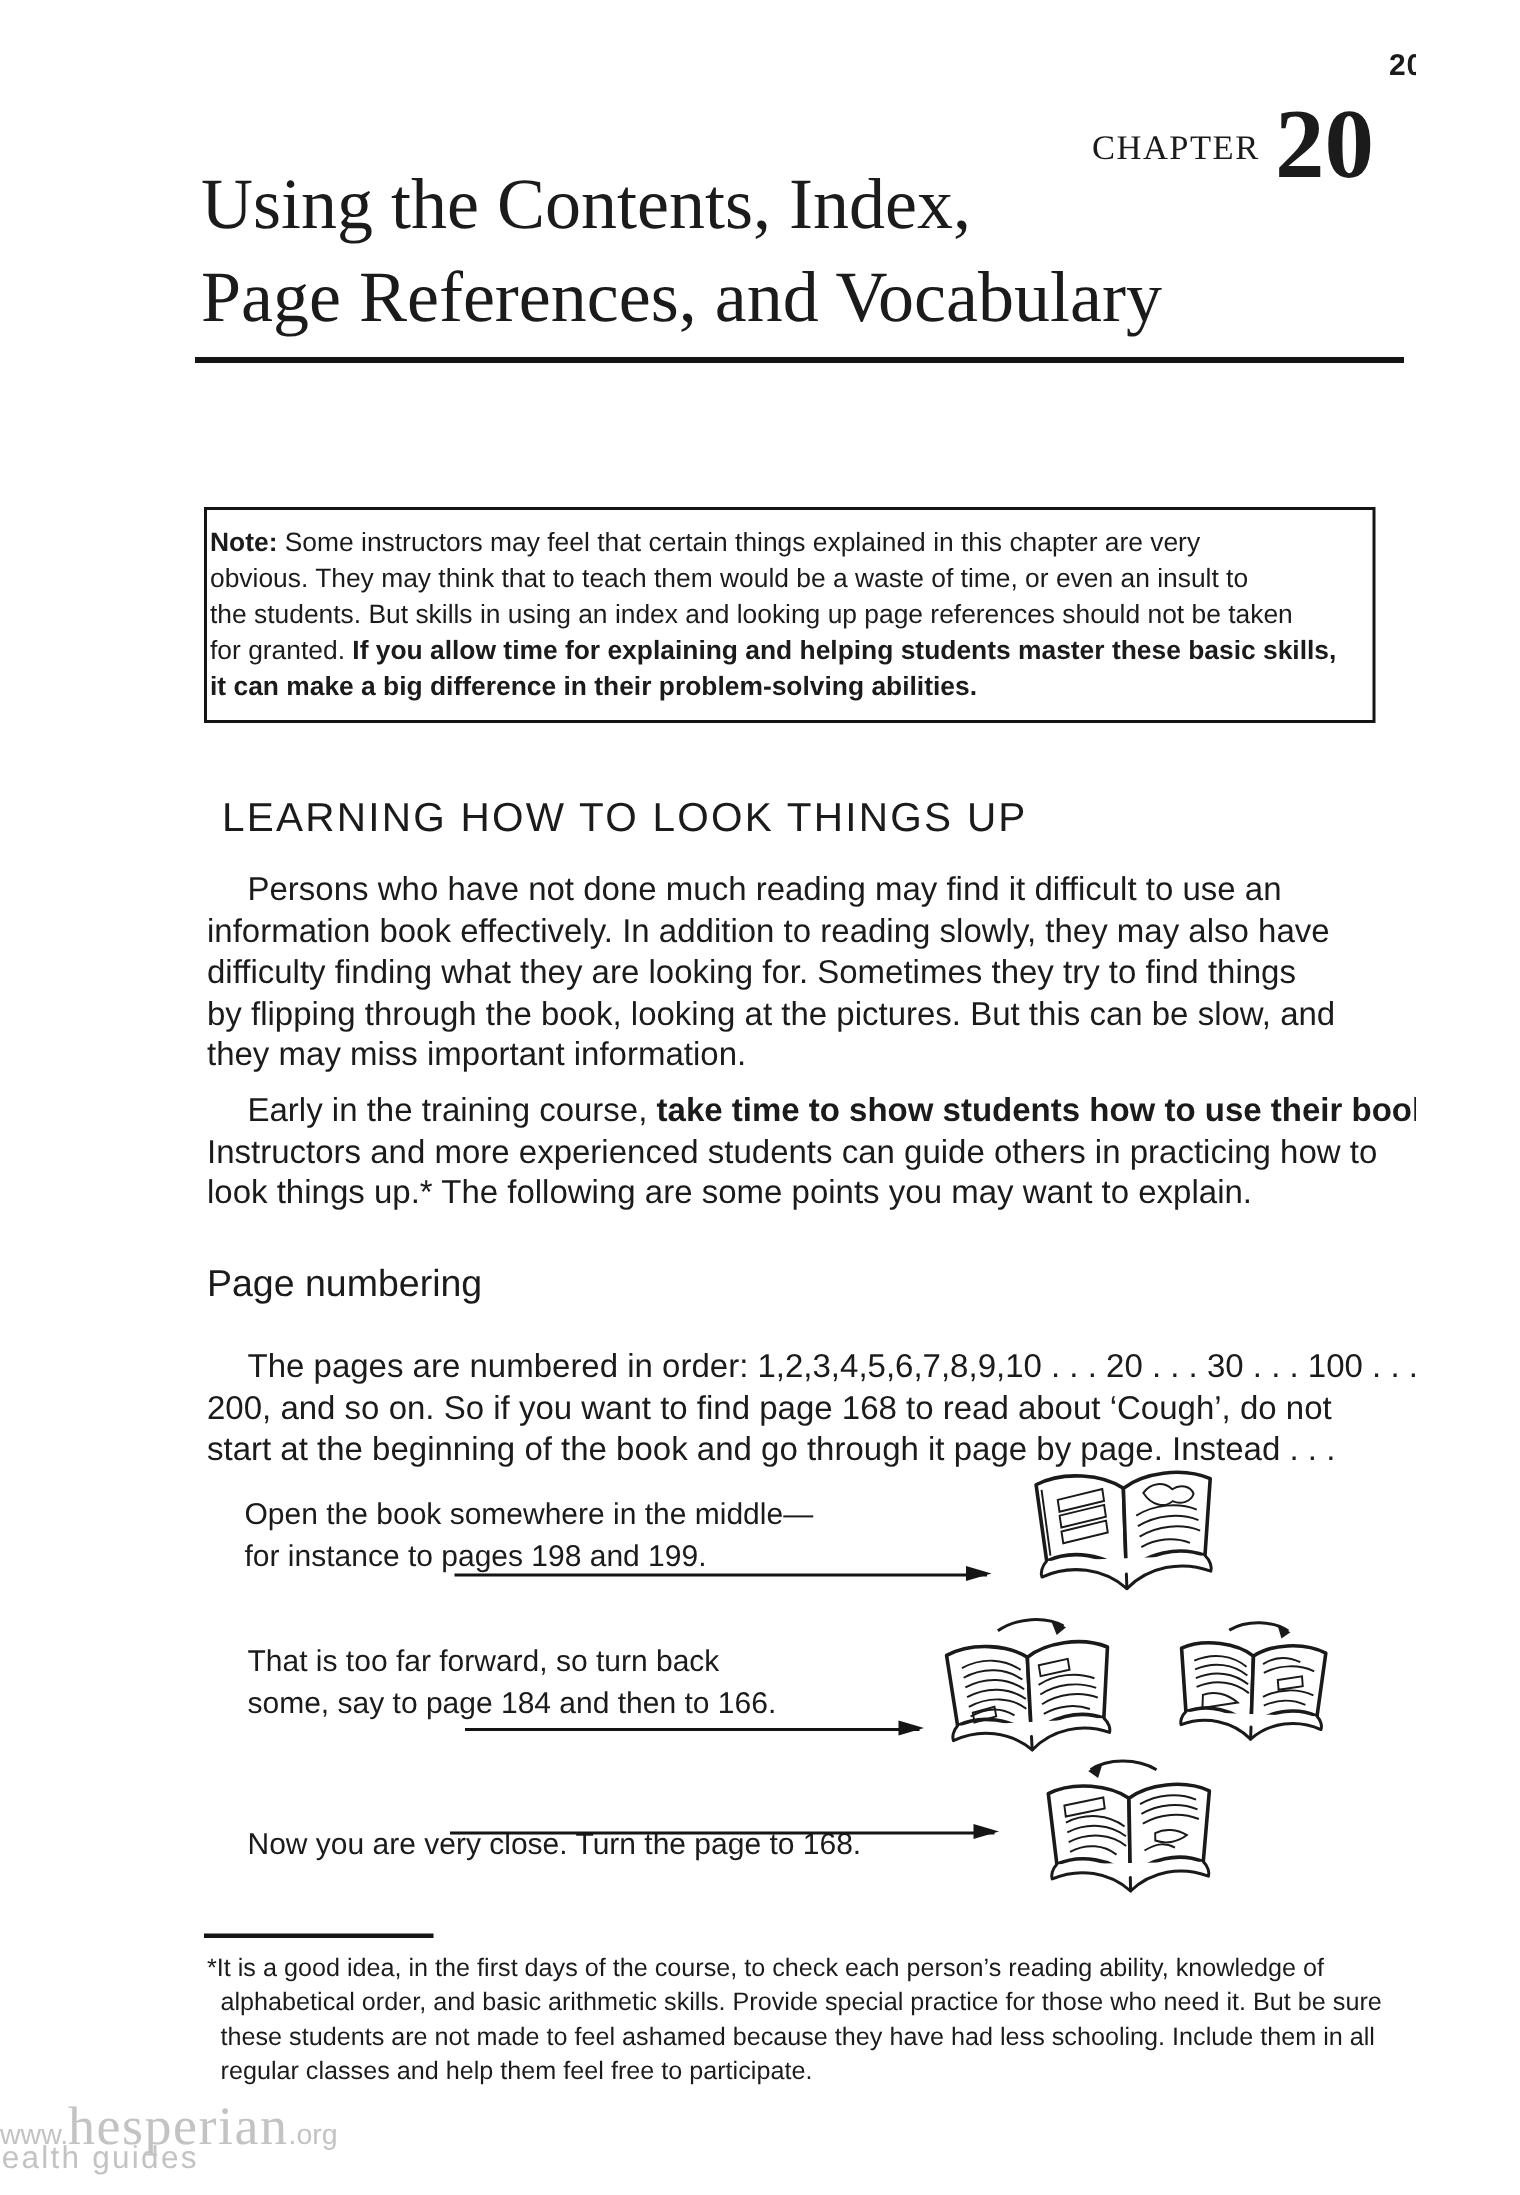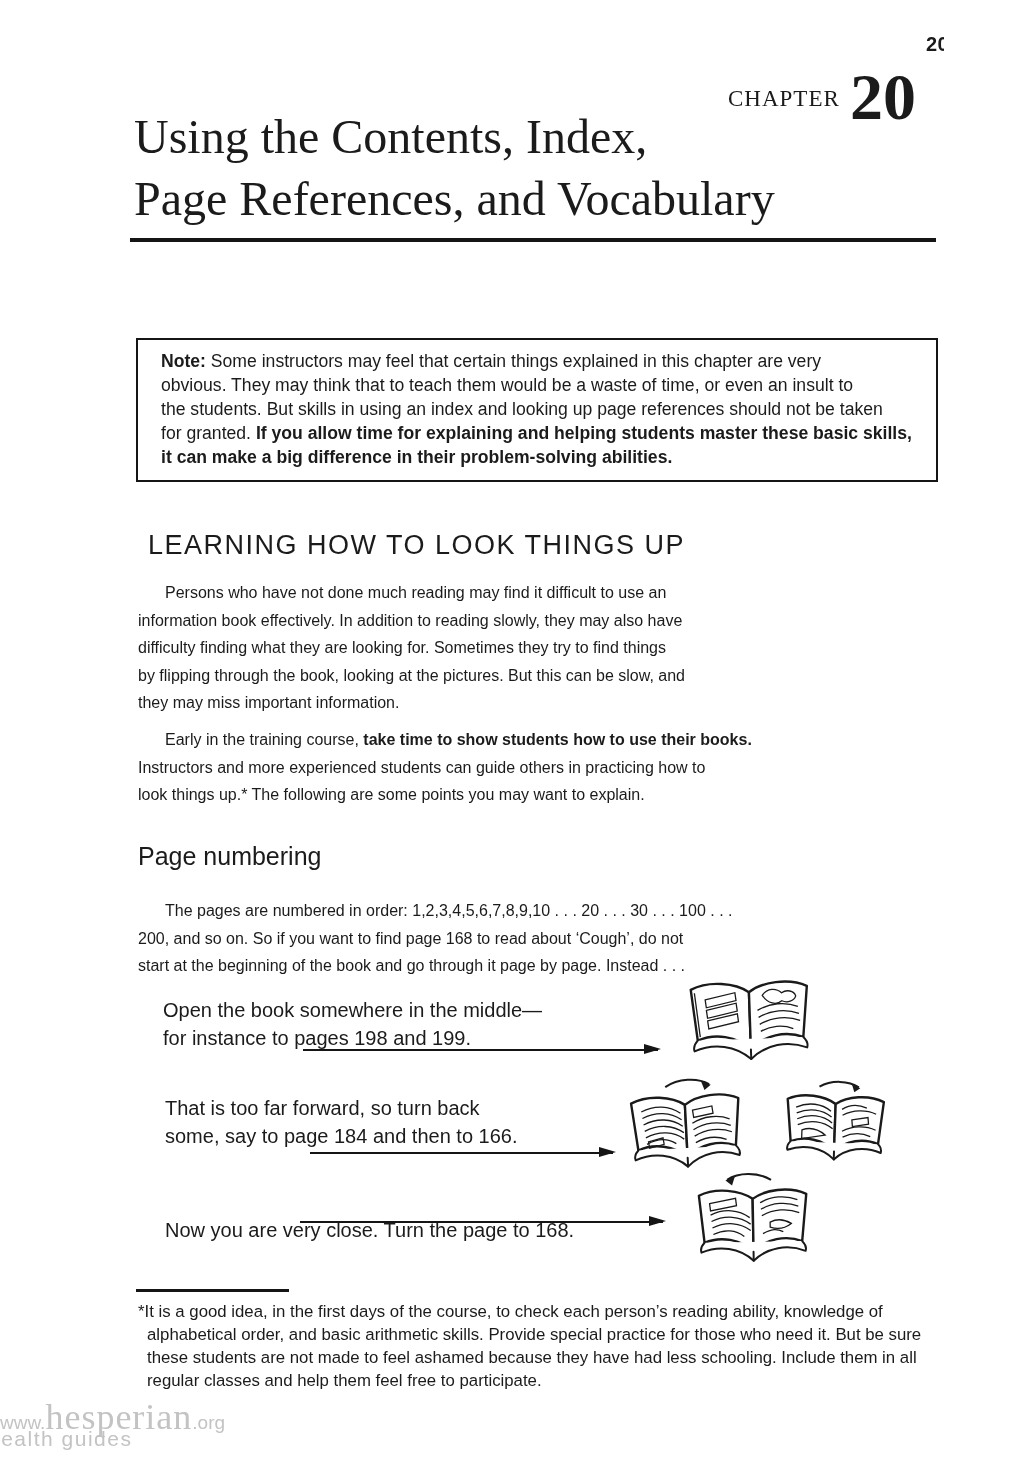--- a/index.html
+++ b/index.html
@@ -24,28 +24,28 @@
   .title {
     position:absolute; top:106px; left:134px; width:820px;
     font-family:"Liberation Serif","DejaVu Serif",serif; font-weight:400;
     font-size:48px; line-height:62px;
   }
   .title-rule { position:absolute; top:238px; left:130px; width:806px; height:4px; background:#151515; }
 
   
   .note-box {
     position:absolute; top:338px; left:136px; width:758px;
-    border:2.5px solid #151515; padding:9px 17px 11px 23px;
+    border:2.5px solid #151515; padding:9px 17px 11px 2px;
     font-size:17.6px; line-height:24px;
   }
   .note-box .line b { font-weight:700; }
 
   
   .h2 { position:absolute; top:530px; left:148px; font-size:27px; font-weight:400; letter-spacing:1.5px; white-space:nowrap; }
-  .para { position:absolute; font-size:16px; line-height:27.5px; }
+  .para { position:absolute; font-size:22px; line-height:27.5px; }
   .p1 { top:579px;  left:138px; }
   .p2 { top:726px;  left:138px; }
   .h3 { position:absolute; top:842px; left:138px; font-size:25px; font-weight:400; white-space:nowrap; }
   .p3 { top:897px;  left:138px; }
   .indent { padding-left:27px; }
   .para b { font-weight:700; }
 
   
   .step { position:absolute; font-size:20px; line-height:28px; }
   .s1 { top:996px;  left:163px; }

